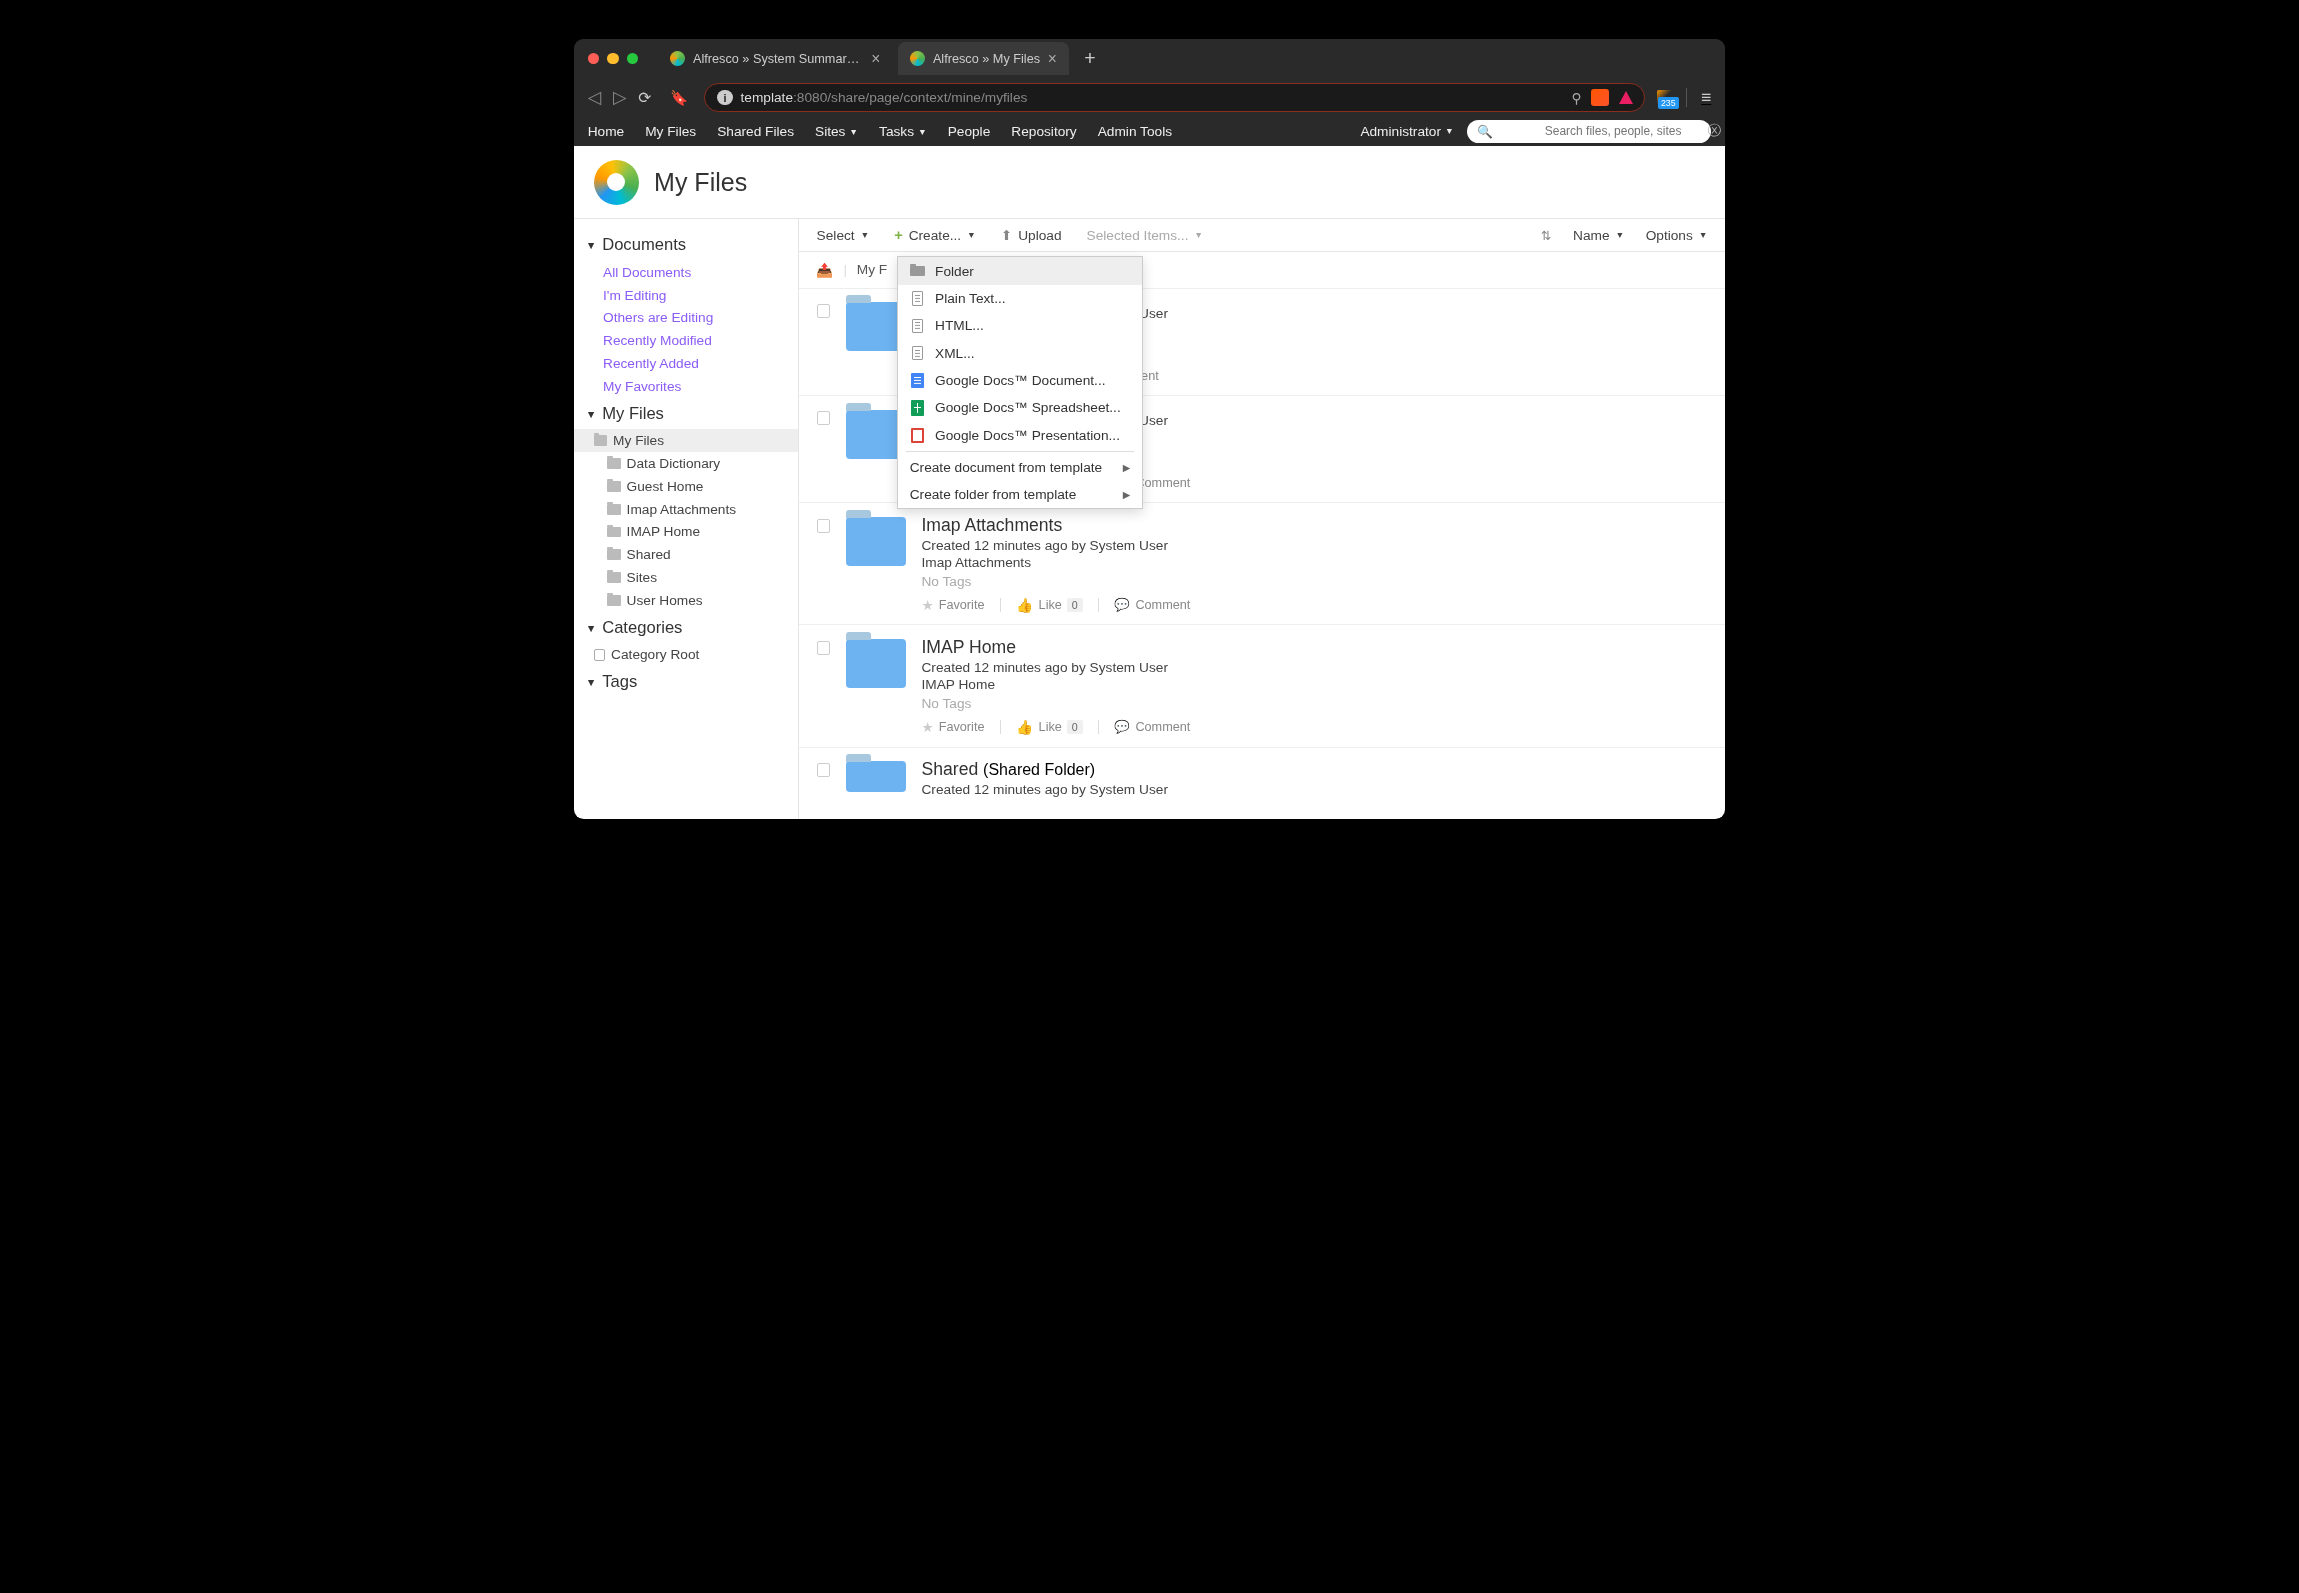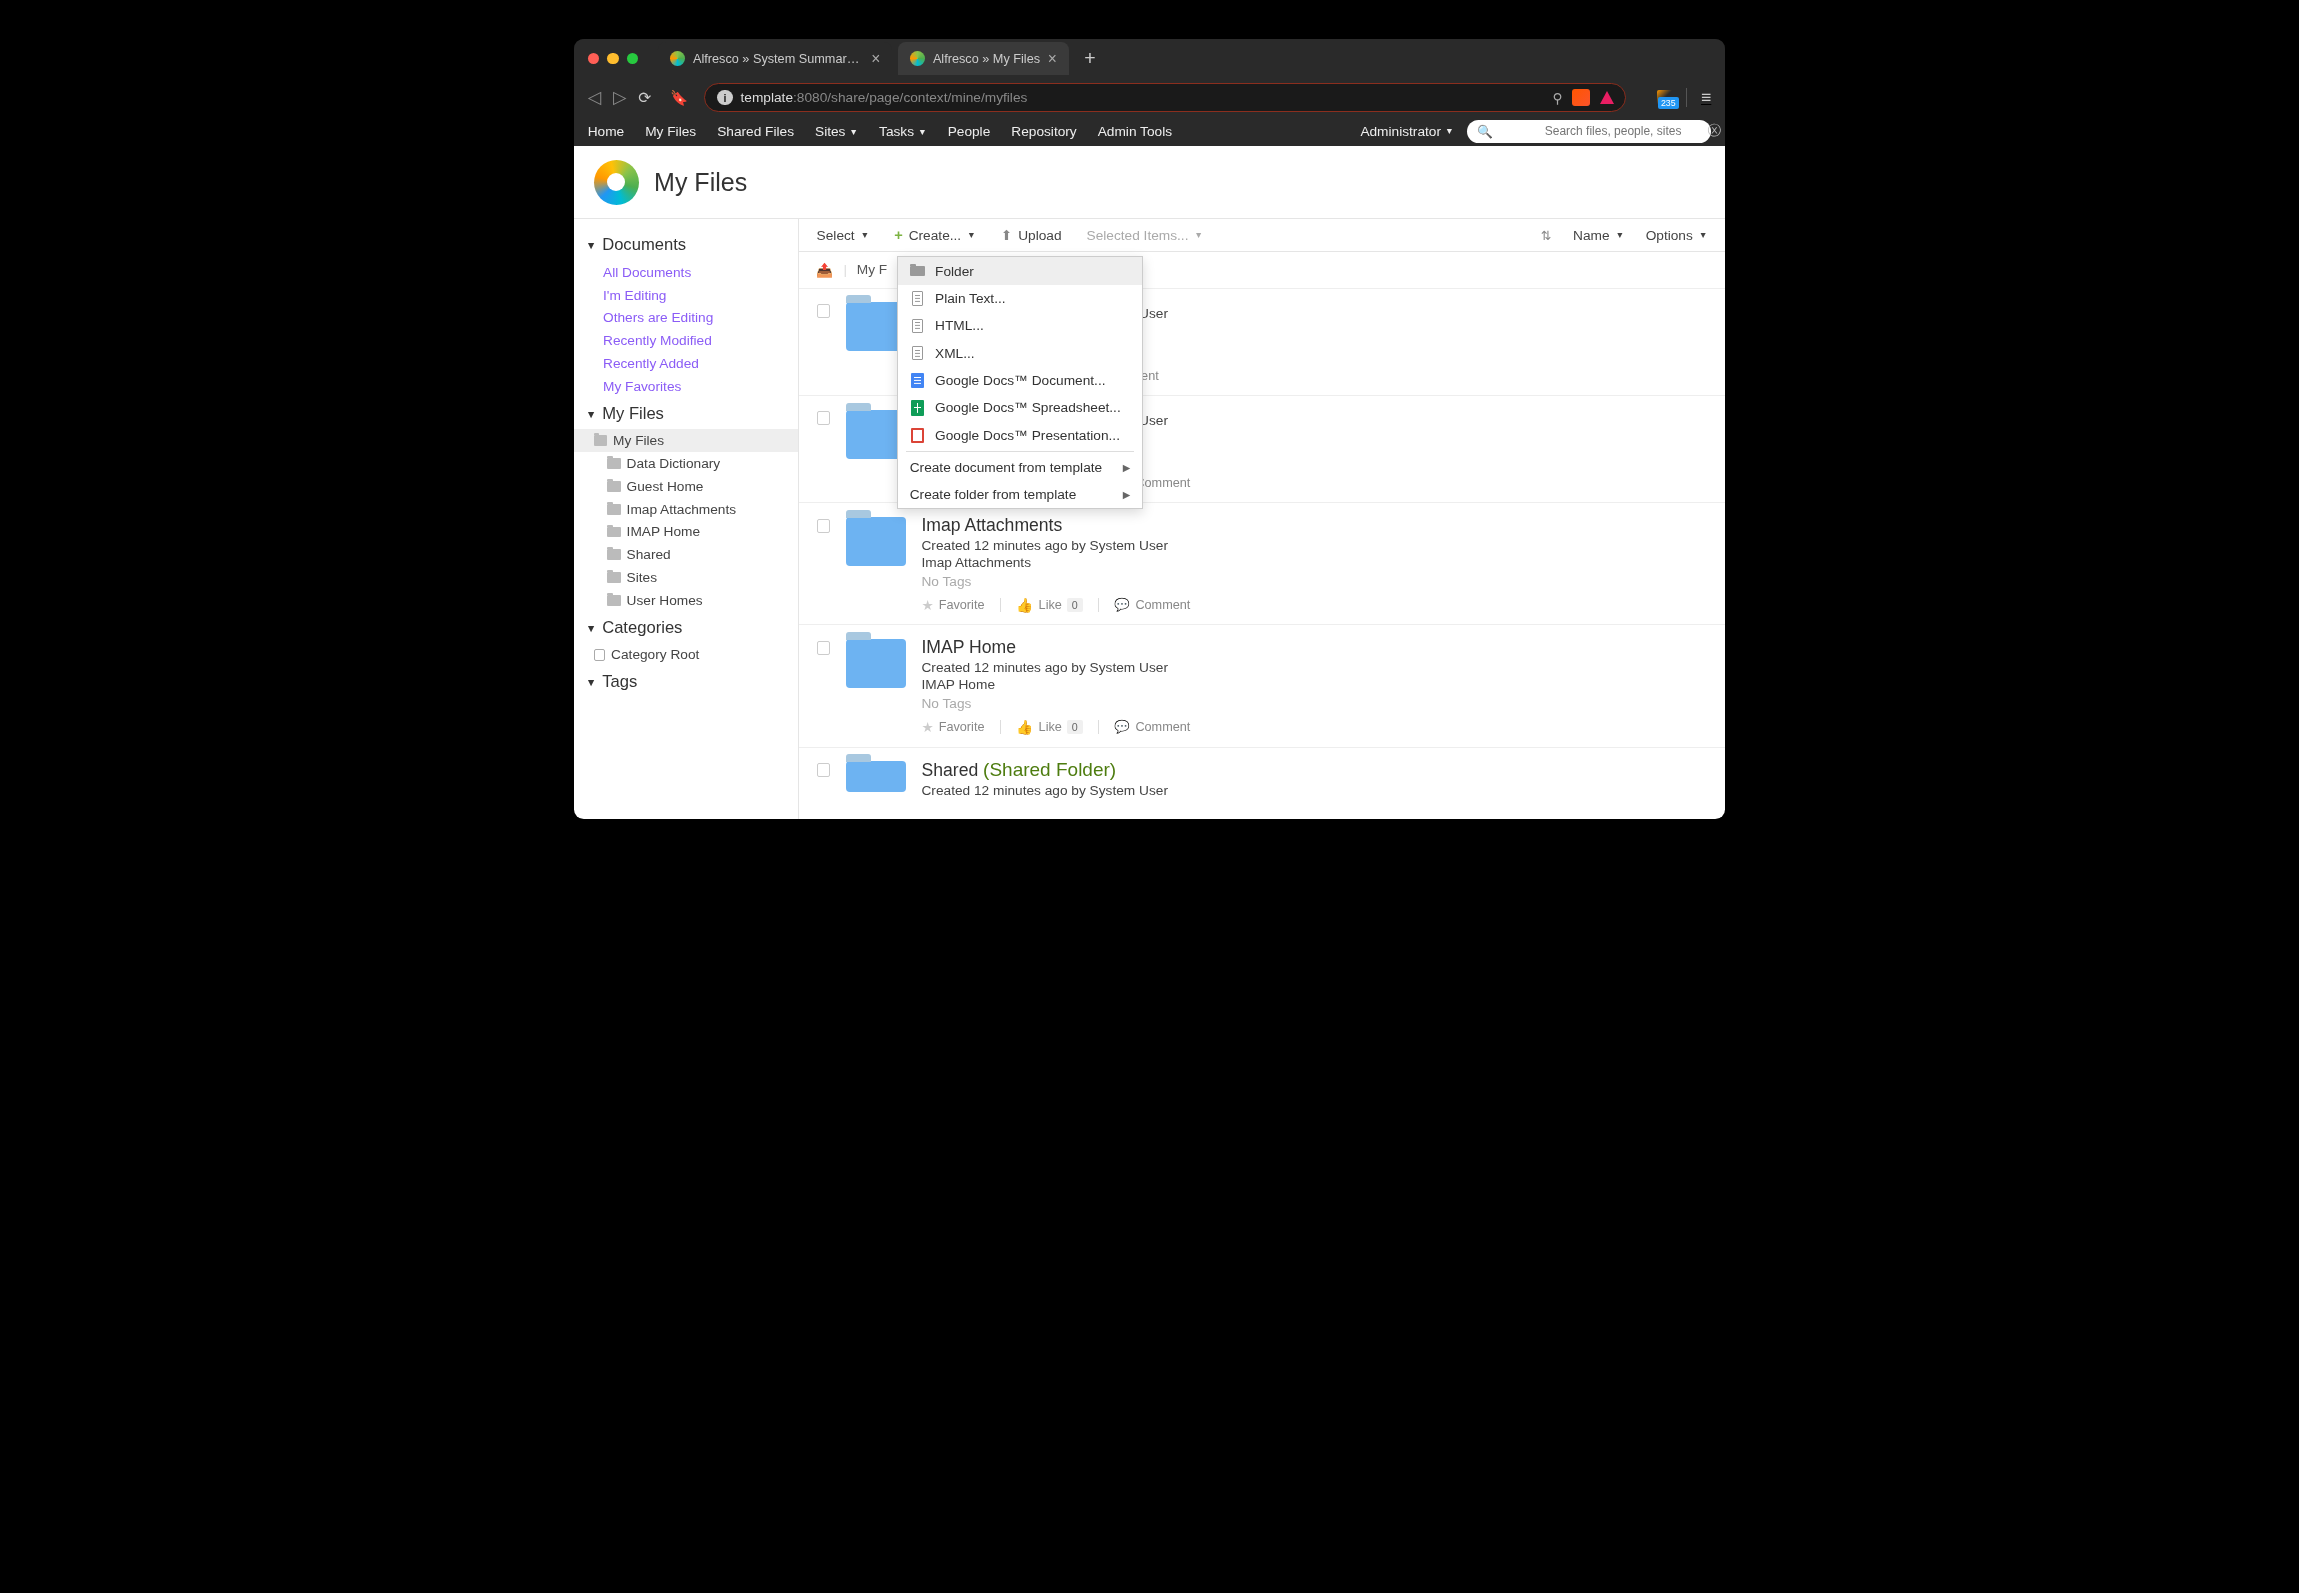--- a/index.html
+++ b/index.html
@@ -26,21 +26,21 @@
 .nav-reload { color: #ccc; font-size: 15.6px; cursor: pointer; margin-right: 7.8px; }
 .bookmark-icon { color: #aaa; font-size: 14.6px; cursor: pointer; margin-right: 3.9px; }
 .url-input-wrap { flex: 1; background: #1a1a1a; border: 1px solid #8b2e1e; border-radius: 17.6px; height: 29px; display: flex; align-items: center; padding: 0 11.7px; gap: 7.8px; }
 .url-info-icon { width: 15.6px; height: 15.6px; border-radius: 50%; background: #ccc; color: #1a1a1a; font-size: 10.7px; font-weight: bold; display: flex; align-items: center; justify-content: center; flex-shrink: 0; }
 .url-text { color: #ddd; font-size: 13.7px; flex: 1; }
 .url-text .dim { color: #888; }
 .url-right { display: flex; align-items: center; gap: 9.8px; }
 .url-search-icon { color: #aaa; font-size: 13.7px; }
 .brave-icon { width: 17.6px; height: 17.6px; background: linear-gradient(135deg, #ff5500, #fb542b); border-radius: 2.9px; }
 .triangle-icon { width: 0; height: 0; border-left: 7.8px solid transparent; border-right: 7.8px solid transparent; border-bottom: 13.7px solid #e91e63; }
-.ext-icons { display: flex; align-items: center; gap: 13.7px; margin-left: 19px; text-decoration: underline; }
+.ext-icons { display: flex; align-items: center; gap: 13.7px; margin-left: 0; text-decoration: underline; }
 .rss-badge { position: relative; }
 .rss-tri { width: 15.6px; height: 15.6px; background: linear-gradient(135deg, #ff9800, transparent 50%); border-radius: 2px; }
 .rss-count { position: absolute; bottom: -3.9px; right: -5.9px; background: #2196f3; color: #fff; font-size: 8.8px; padding: 1px 2.9px; border-radius: 2px; }
 .divider-v { width: 1px; height: 19.5px; background: #555; }
 .hamburger { color: #ccc; font-size: 17.6px; cursor: pointer; }
 
 
 .alf-topnav { background: #2a2a2a; height: 29px; display: flex; align-items: center; padding: 0 13.7px; font-size: 13.7px; }
 .alf-nav-left { display: flex; gap: 21px; }
 .alf-nav-item { color: #eee; cursor: pointer; display: flex; align-items: center; gap: 3.9px; }
@@ -85,21 +85,21 @@
 .bc-ico { color: #ccc; font-size: 13.7px; }
 
 
 .file-list { }
 .file-row { display: flex; padding: 11.7px 17.6px; border-bottom: 1px solid #eee; gap: 15.6px; }
 .file-check { width: 13.7px; height: 13.7px; border: 1px solid #ccc; border-radius: 2px; flex-shrink: 0; margin-top: 3.9px; }
 .file-folder-big { width: 60px; height: 49px; background: #6db3f2; border-radius: 3.9px; flex-shrink: 0; position: relative; margin-top: 2px; }
 .file-folder-big::before { content: ''; position: absolute; top: -6.8px; left: 0; width: 25px; height: 7.8px; background: #a8c8e0; border-radius: 2.9px 2.9px 0 0; }
 .file-info { flex: 1; }
 .file-name { font-size: 17.6px; color: #333; margin-bottom: 2px; }
-.file-subtype { font-size: 19px; color: #4d7c0f; }
+.file-subtype { font-size: 16px; color: #000000; }
 .file-meta { font-size: 13.7px; color: #444; margin-bottom: 2px; }
 .file-desc { font-size: 13.7px; color: #444; margin-bottom: 3.9px; }
 .file-tags { font-size: 13.7px; color: #aaa; margin-bottom: 7.8px; }
 .file-actions { display: flex; align-items: center; gap: 15.6px; font-size: 12.7px; color: #888; }
 .fa-item { display: flex; align-items: center; gap: 4.9px; cursor: pointer; }
 .fa-star { color: #ccc; font-size: 13.7px; }
 .fa-thumb { color: #ccc; font-size: 13.7px; }
 .fa-count { background: #f0f0f0; border-radius: 2px; padding: 1px 4.9px; font-size: 10.7px; color: #666; }
 .fa-sep { width: 1px; height: 13.7px; background: #ddd; }
 .fa-comment-ico { color: #ccc; font-size: 12.7px; }

